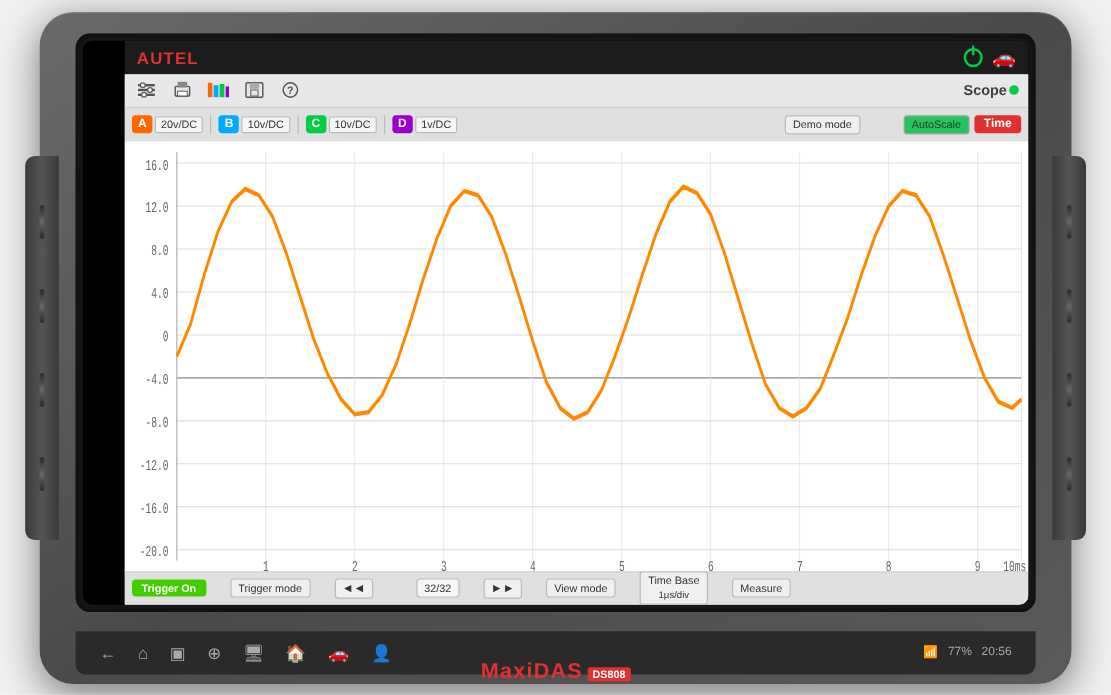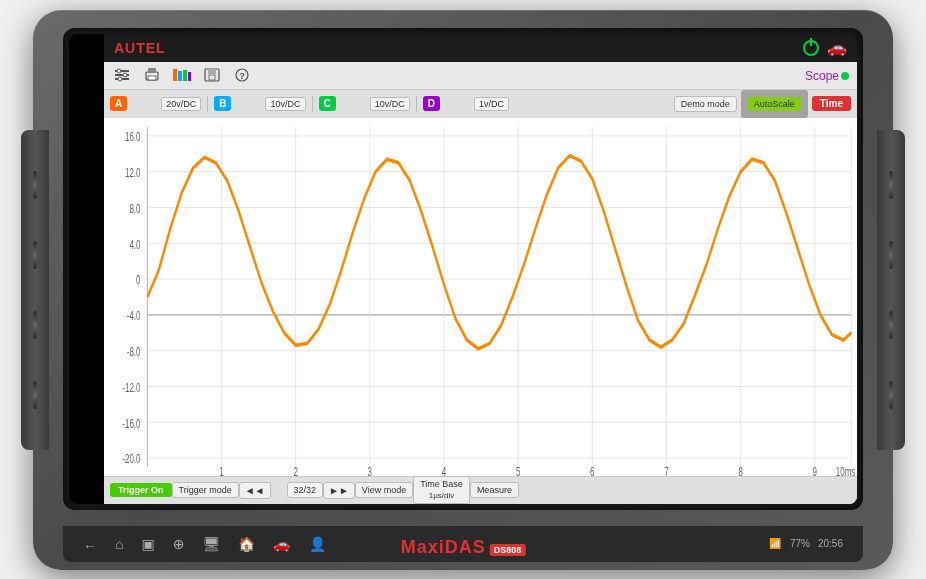--- a/index.html
+++ b/index.html
@@ -195,80 +195,81 @@
     .ch-label.ch-d { background: #9900cc; }
 
     .ch-scale {
       background: #f5f5f5;
       border: 1px solid #bbb;
       color: #333;
       font-size: 9px;
       padding: 1px 4px;
       border-radius: 2px;
       cursor: pointer;
-      margin-left: 32px;
     }
 
     .ch-divider {
       width: 1px;
       height: 16px;
       background: #bbb;
       margin: 0 2px;
     }
 
     .demo-btn {
       background: #f0f0f0;
       border: 1px solid #bbb;
       color: #333;
       font-size: 9px;
       padding: 2px 6px;
       border-radius: 3px;
       cursor: pointer;
     }
 
     .autoscale-btn {
-      background: #84cc16;
-      border: 7px solid #a3a3a3;
+      background: #22c55e;
+      border: 1px solid #a3a3a3;
       color: #333;
       font-size: 9px;
       padding: 2px 6px;
       border-radius: 3px;
       cursor: pointer;
+      margin-left: 32px;
     }
 
     .stop-btn {
       background: #e03030;
       color: white;
       font-size: 10px;
       font-weight: bold;
       padding: 2px 8px;
       border-radius: 3px;
       cursor: pointer;
       border: none;
     }
 
     
     .graph-area {
       flex: 1;
       background: #fff;
       position: relative;
       overflow: hidden;
+      font-family: Liberation Mono, monospace;
     }
 
     .graph-svg {
       width: 100%;
       height: 100%;
     }
 
     
     .bottom-controls {
       background: #e0e0e0;
       padding: 3px 6px;
       display: flex;
-      gap: 0;
+      gap: 20px;
       align-items: center;
       height: 28px;
       border-top: 1px solid #ccc;
     }
 
     .trigger-on-btn {
       background: #44cc00;
       color: white;
       font-size: 9px;
       font-weight: bold;
@@ -411,21 +412,21 @@
                   </svg>
               </div>
               <div class="toolbar-icon">
                 <svg width="14" height="14" viewBox="0 0 14 14">
                     <circle cx="7" cy="7" r="6" fill="none" stroke="#555" stroke-width="1.2"></circle>
                     <text x="7" y="10.5" text-anchor="middle" font-size="9" fill="#555" font-weight="bold">?</text>
                   </svg>
               </div>
             </div>
             <div>
-              <span style="font-size:12px;color:#a21caf;font-weight:normal;">Scope</span><span class="scope-dot"></span>
+              <span style="font-size:12px;color:#404040;font-weight:bold;">Scope</span><span class="scope-dot"></span>
             </div>
           </div>
 
           <div class="channel-row">
             <div class="ch-btn">
               <span class="ch-label">A</span>
               <span class="ch-scale">20v/DC</span>
             </div>
             <div class="ch-divider"></div>
             <div class="ch-btn">
@@ -531,21 +532,21 @@
         <span class="nav-icon">🚗</span>
         <span class="nav-icon">👤</span>
       </div>
       <div class="nav-status">
         <span>📶</span>
         <span>77%</span>
         <span>20:56</span>
       </div>
     </div>
 
-    <div style="position:absolute;bottom:12px;left:50%;transform:translateX(-50%);text-align:center;">
+    <div style="position:absolute;bottom:0;left:50%;transform:translateX(-50%);text-align:center;">
       <div style="display:flex;align-items:baseline;gap:4px;">
         <span style="color:#e03030;font-size:18px;font-weight:900;letter-spacing:1px;">MaxiDAS</span>
         <span style="background:#e03030;color:white;font-size:9px;font-weight:bold;padding:1px 4px;border-radius:2px;text-align:center;">DS808</span>
       </div>
     </div>
 
   </div>
 </div>
 
 </body></html>

